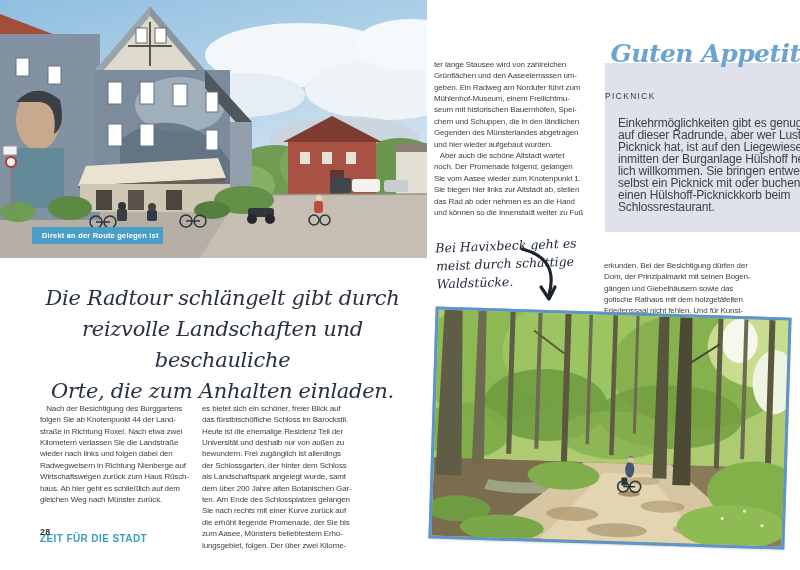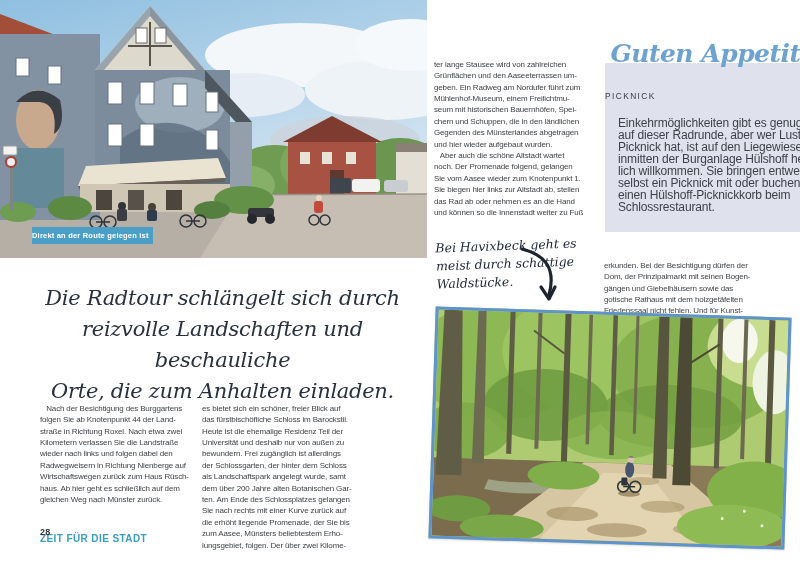--- a/index.html
+++ b/index.html
@@ -18,21 +18,21 @@
     transform:rotate(1.8deg); transform-origin:center; overflow:hidden;
     box-shadow:0 1px 2px rgba(0,0,0,0.15);
   }
   .photo-left svg, .photo-forest svg { display:block; }
 
   
   .caption { position:absolute; left:32px; top:227px; line-height:13px; }
   .caption span {
     display:table; background:#4b9fc6; color:#ffffff;
     font-size:7.5px; font-weight:bold; letter-spacing:0.2px;
-    padding:2px 4px 2px 0; margin-bottom:1px; white-space:nowrap;
+    padding:2px 4px 2px 10px; margin-bottom:1px; white-space:nowrap;
   }
 
   
   .script { font-family:"DejaVu Serif", serif; font-style:italic; }
   .pull-quote {
     position:absolute; left:25px; top:283px; width:395px; text-align:center;
     font-size:21px; line-height:31px; color:#29313f; letter-spacing:-0.3px;
     white-space:pre-line; font-weight:500;
   }
   .note {
@@ -191,21 +191,21 @@
       <rect x="10" y="148" width="3" height="62" fill="#7f8489"></rect>
       <rect x="3" y="146" width="14" height="9" rx="1" fill="#f3f3f1" stroke="#9a9a98"></rect>
       <circle cx="11" cy="162" r="5" fill="#eef0f2" stroke="#b23b34" stroke-width="2"></circle>
     </svg>
   </div>
 
   <div class="caption">
     <span>Direkt an der Route gelegen ist</span>
   </div>
 
-  <div class="pull-quote script">Die Radtour schlängelt sich durch
+  <div class="pull-quote script">Die Radtour schlängelt gibt durch
 reizvolle Landschaften und beschauliche
 Orte, die zum Anhalten einladen.</div>
 
   <div class="col lcol1">
     <div>   Nach der Besichtigung des Burggartens
 folgen Sie ab Knotenpunkt 44 der Land-
 straße in Richtung Roxel. Nach etwa zwei
 Kilometern verlassen Sie die Landstraße
 wieder nach links und folgen dabei den
 Radwegweisern in Richtung Nienberge auf

